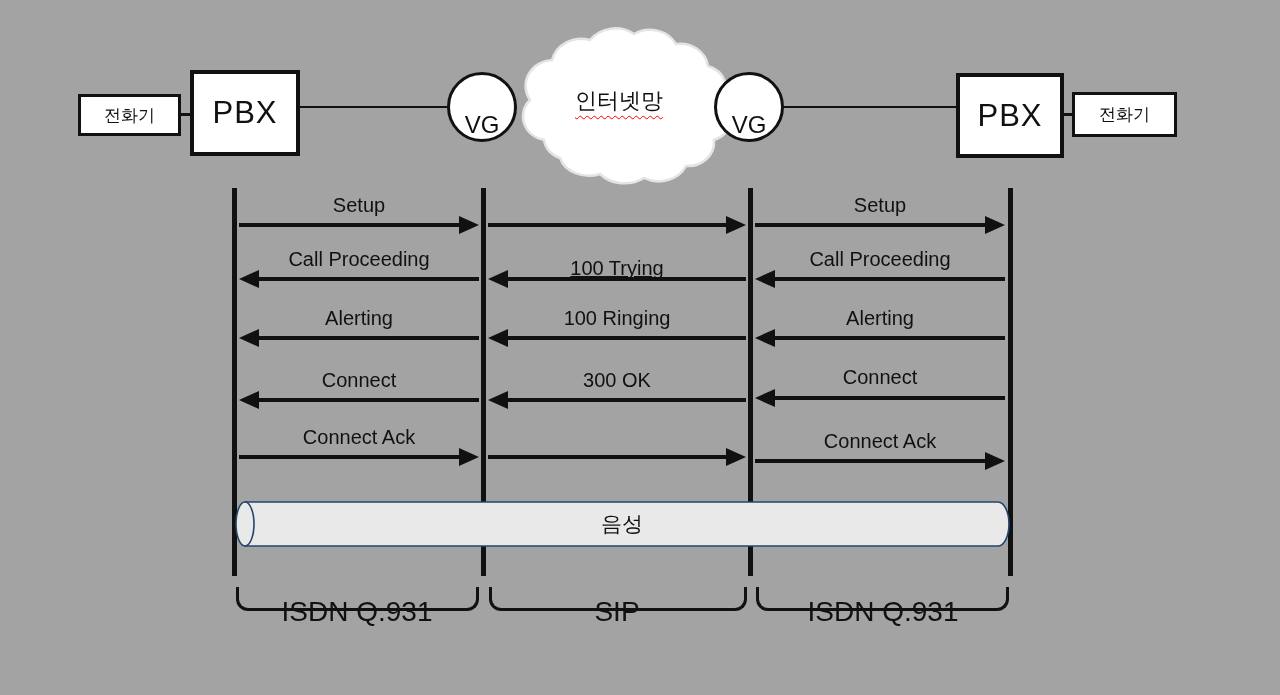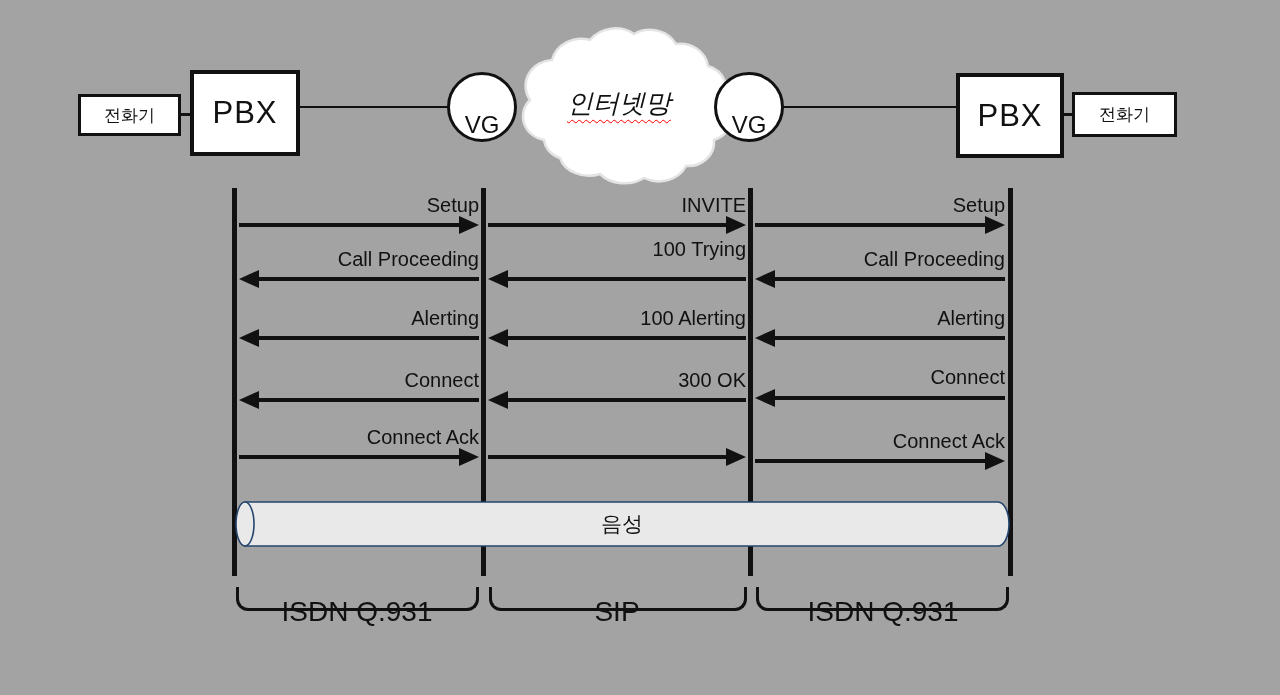--- a/index.html
+++ b/index.html
@@ -10,28 +10,28 @@
 
   
   .box { position:absolute; background:#fff; display:flex; align-items:center; justify-content:center; box-sizing:border-box; }
   .phone-box { border:3px solid #111; font-size:17px; }
   .pbx-box   { border:4px solid #111; font-size:31px; letter-spacing:1px; }
   .vg-circle { position:absolute; width:70px; height:70px; border:3px solid #111; border-radius:50%;
                background:#fff; display:flex; align-items:flex-end; justify-content:center;
                font-size:24px; z-index:3; box-sizing:border-box; }
   .hline { position:absolute; background:#111; }
   .cloud-svg { position:absolute; z-index:1; }
-  .cloud-label { position:absolute; z-index:4; text-align:center; font-size:26px;font-style:italic; }
+  .cloud-label { position:absolute; z-index:4; text-align:center; font-size:22px; }
   .cloud-label span { text-decoration-line:underline; text-decoration-style:wavy;
                       text-decoration-color:#f00; text-decoration-thickness:1px; text-underline-offset:7px; }
 
   
   .lifeline { position:absolute; width:5px; background:#111; top:188px; height:388px; }
 
-  .msg-label { position:absolute; text-align:right; font-size:20px; white-space:nowrap; }
+  .msg-label { position:absolute; text-align:center; font-size:20px; white-space:nowrap; }
   .msg-arrow { position:absolute; height:18px; }
   .msg-arrow .shaft { position:absolute; top:7px; height:4px; background:#111; }
   .msg-arrow.dir-right .shaft { left:0; right:16px; }
   .msg-arrow.dir-left  .shaft { left:16px; right:0; }
   .msg-arrow .head { position:absolute; top:0; width:0; height:0;
                      border-top:9px solid transparent; border-bottom:9px solid transparent; }
   .msg-arrow.dir-right .head { right:0; border-left:20px solid #111; }
   .msg-arrow.dir-left  .head { left:0;  border-right:20px solid #111; }
 
   
@@ -130,33 +130,32 @@
       <div class="shaft"></div>
       <div class="head"></div>
     </div>
 
   <div class="msg-label" style="left:239px; top:426px; width:240px;">Connect Ack</div>
   <div class="msg-arrow dir-right" style="left:239px; top:448px; width:240px;">
       <div class="shaft"></div>
       <div class="head"></div>
     </div>
 
-  <div class="msg-label" style="left:488px; top:194px; width:258px;">INVITE</div>
   <div class="msg-arrow dir-right" style="left:488px; top:216px; width:258px;">
       <div class="shaft"></div>
       <div class="head"></div>
     </div>
 
-  <div class="msg-label" style="left:488px; top:238px; width:258px;">100 Trying</div>
+  <div class="msg-label" style="left:488px; top:257px; width:258px;text-decoration:underline;">100 Trying</div>
   <div class="msg-arrow dir-left" style="left:488px; top:270px; width:258px;">
       <div class="shaft"></div>
       <div class="head"></div>
     </div>
 
-  <div class="msg-label" style="left:488px; top:307px; width:258px;">100 Alerting</div>
+  <div class="msg-label" style="left:488px; top:307px; width:258px;">100 Ringing</div>
   <div class="msg-arrow dir-left" style="left:488px; top:329px; width:258px;">
       <div class="shaft"></div>
       <div class="head"></div>
     </div>
 
   <div class="msg-label" style="left:488px; top:369px; width:258px;">300 OK</div>
   <div class="msg-arrow dir-left" style="left:488px; top:391px; width:258px;">
       <div class="shaft"></div>
       <div class="head"></div>
     </div>

